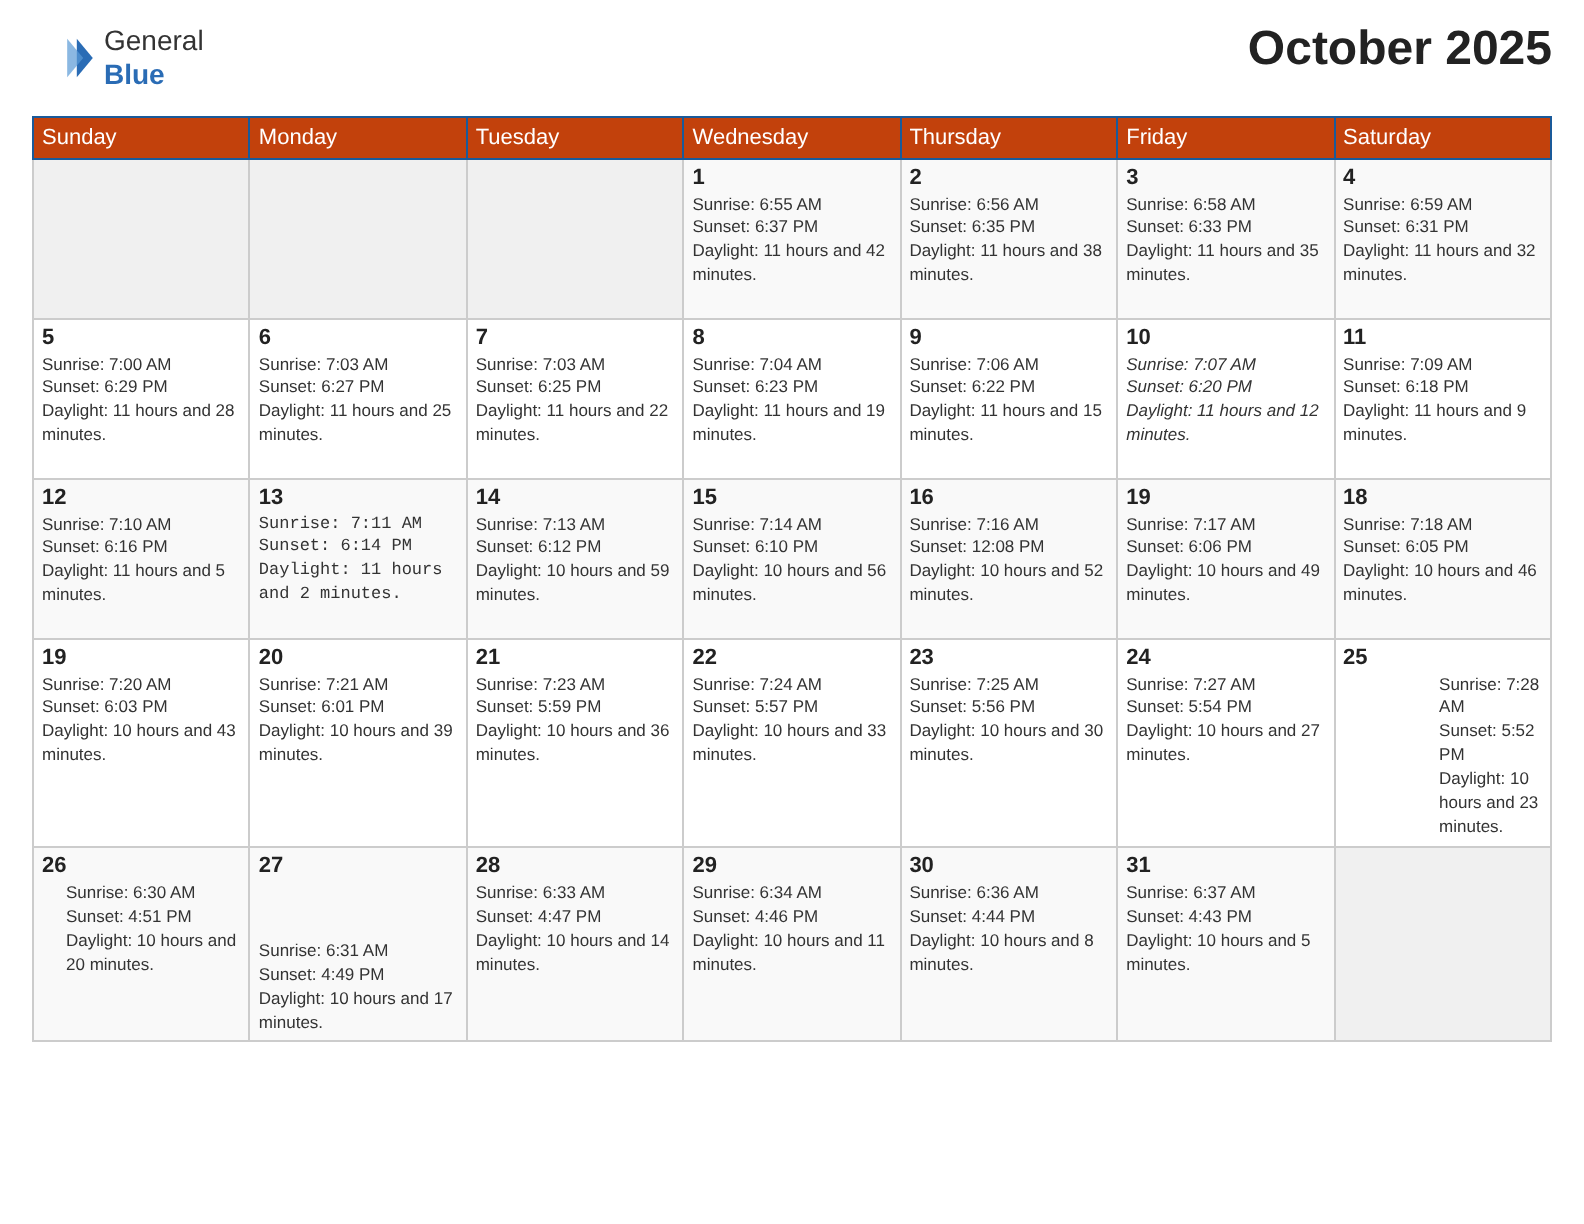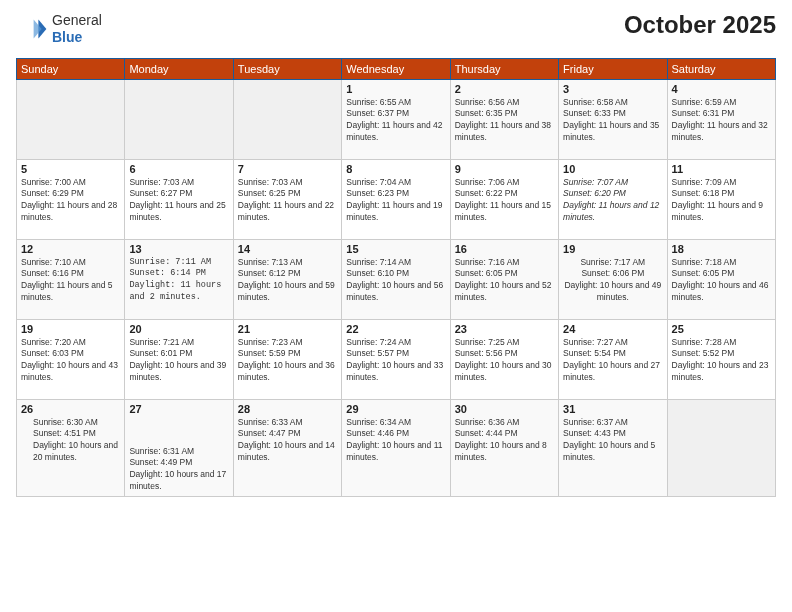--- a/index.html
+++ b/index.html
@@ -218,26 +218,26 @@
           </td>
           <td>
             <span class="day-number">15</span>
             <div class="day-info" style="white-space: pre-line;">Sunrise: 7:14 AM
 Sunset: 6:10 PM
 Daylight: 10 hours and 56 minutes.</div>
           </td>
           <td>
             <span class="day-number">16</span>
             <div class="day-info" style="white-space: pre-line;">Sunrise: 7:16 AM
-Sunset: 6:05 PM
+Sunset: 12:08 PM
 Daylight: 10 hours and 52 minutes.</div>
           </td>
           <td>
             <span class="day-number">19</span>
-            <div class="day-info" style="white-space: pre-line; text-align: center;">Sunrise: 7:17 AM
+            <div class="day-info" style="white-space: pre-line;">Sunrise: 7:17 AM
 Sunset: 6:06 PM
 Daylight: 10 hours and 49 minutes.</div>
           </td>
           <td>
             <span class="day-number">18</span>
             <div class="day-info" style="white-space: pre-line;">Sunrise: 7:18 AM
 Sunset: 6:05 PM
 Daylight: 10 hours and 46 minutes.</div>
           </td>
         </tr>
@@ -273,21 +273,21 @@
 Daylight: 10 hours and 30 minutes.</div>
           </td>
           <td>
             <span class="day-number">24</span>
             <div class="day-info" style="white-space: pre-line;">Sunrise: 7:27 AM
 Sunset: 5:54 PM
 Daylight: 10 hours and 27 minutes.</div>
           </td>
           <td>
             <span class="day-number">25</span>
-            <div class="day-info" style="white-space: pre-line;">Sunrise: 7:28 AM
+            <div class="day-info" style="white-space: pre-line; margin-left: 48px;">Sunrise: 7:28 AM
 Sunset: 5:52 PM
 Daylight: 10 hours and 23 minutes.</div>
           </td>
         </tr>
         <tr>
           <td>
             <span class="day-number">26</span>
             <div class="day-info" style="white-space: pre-line; margin-left: 12px;">Sunrise: 6:30 AM
 Sunset: 4:51 PM
 Daylight: 10 hours and 20 minutes.</div>

